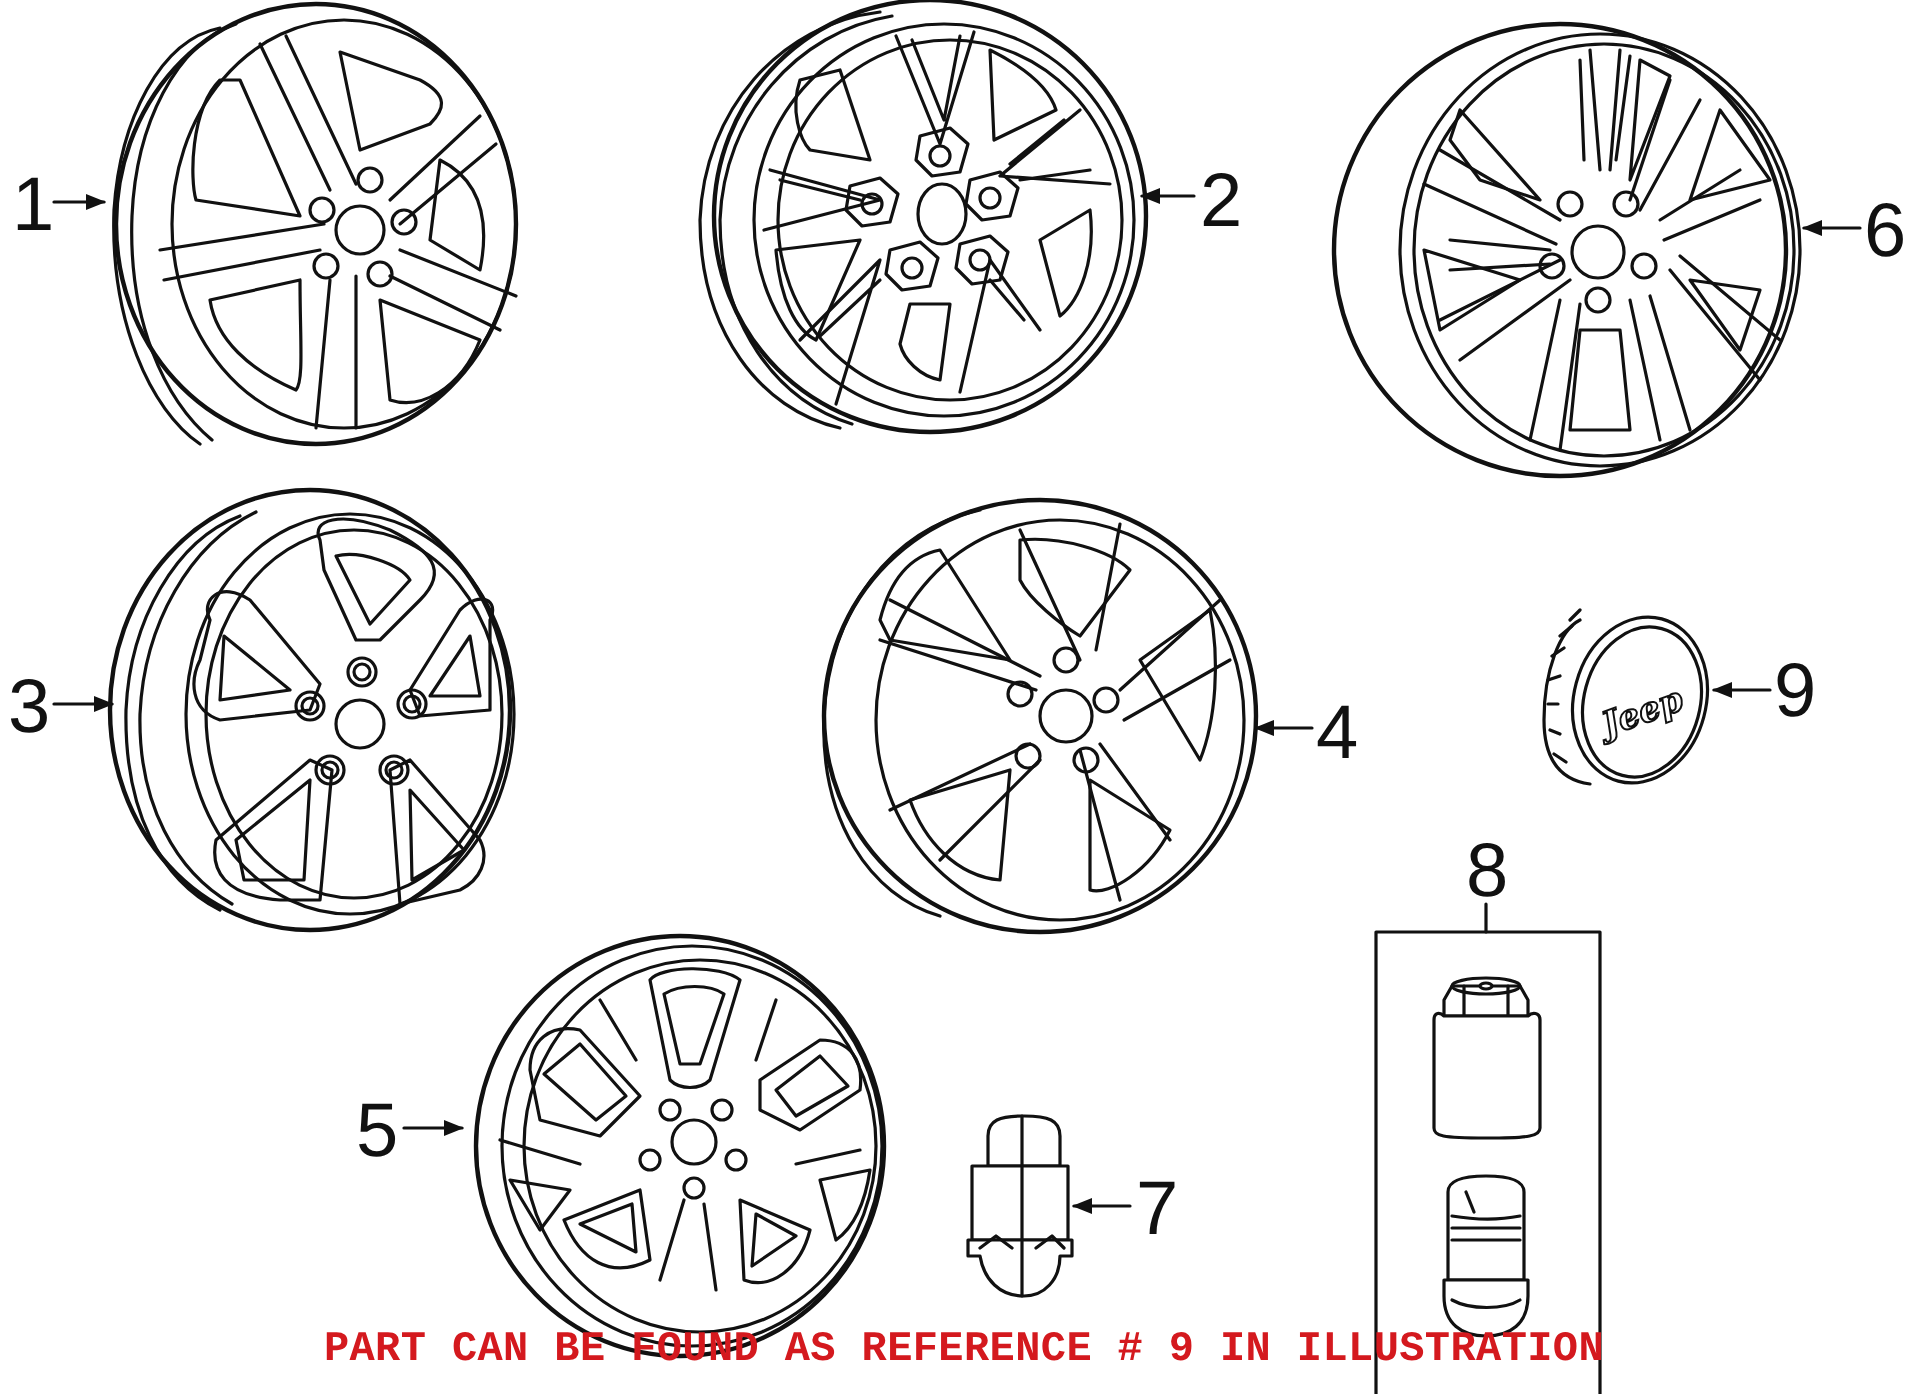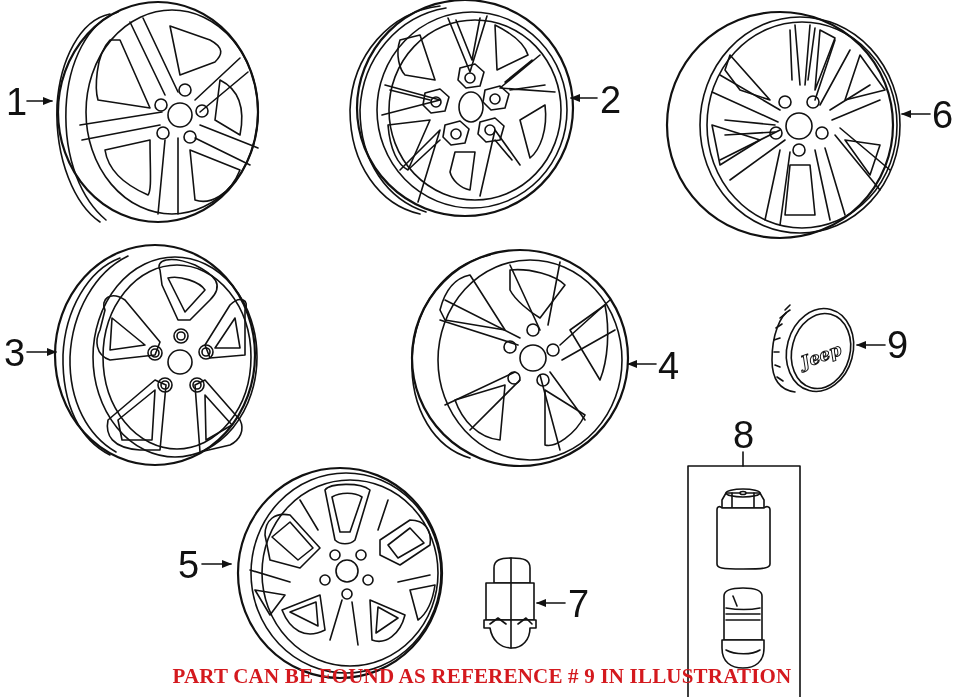--- a/index.html
+++ b/index.html
@@ -1,21 +1,21 @@
 <!DOCTYPE html>
 <html><head>
   <meta charset="utf-8">
   <style>
     html, body { margin: 0; padding: 0; background: #ffffff; }
     body { width: 960px; height: 697px; position: relative; overflow: hidden; font-family: "Liberation Sans", sans-serif; }
     #diagram { position: absolute; left: 0; top: 0; width: 960px; height: 697px; }
     .callout-num { font-family: "Liberation Sans", sans-serif; font-size: 38px; fill: #111; }
     .part-note {
       position: absolute; left: 0; top: 664px; width: 960px; text-align: center;
-      font-family: Liberation Serif, serif; font-weight: bold; font-size: 21px;
+      font-family: Liberation Mono, monospace; font-weight: bold; font-size: 21px;
       color: #d4191e; letter-spacing: 0.2px; white-space: nowrap;
     }
     .part-note span { display: inline-block; transform: translateX(2px); }
     svg .ln { fill: none; stroke: #111; stroke-width: 1.6; stroke-linejoin: round; stroke-linecap: round; }
     svg .lnb { fill: none; stroke: #111; stroke-width: 2.2; }
     svg .wf { fill: #fff; stroke: #111; stroke-width: 1.6; stroke-linejoin: round; }
   </style>
 </head>
 <body>
 

